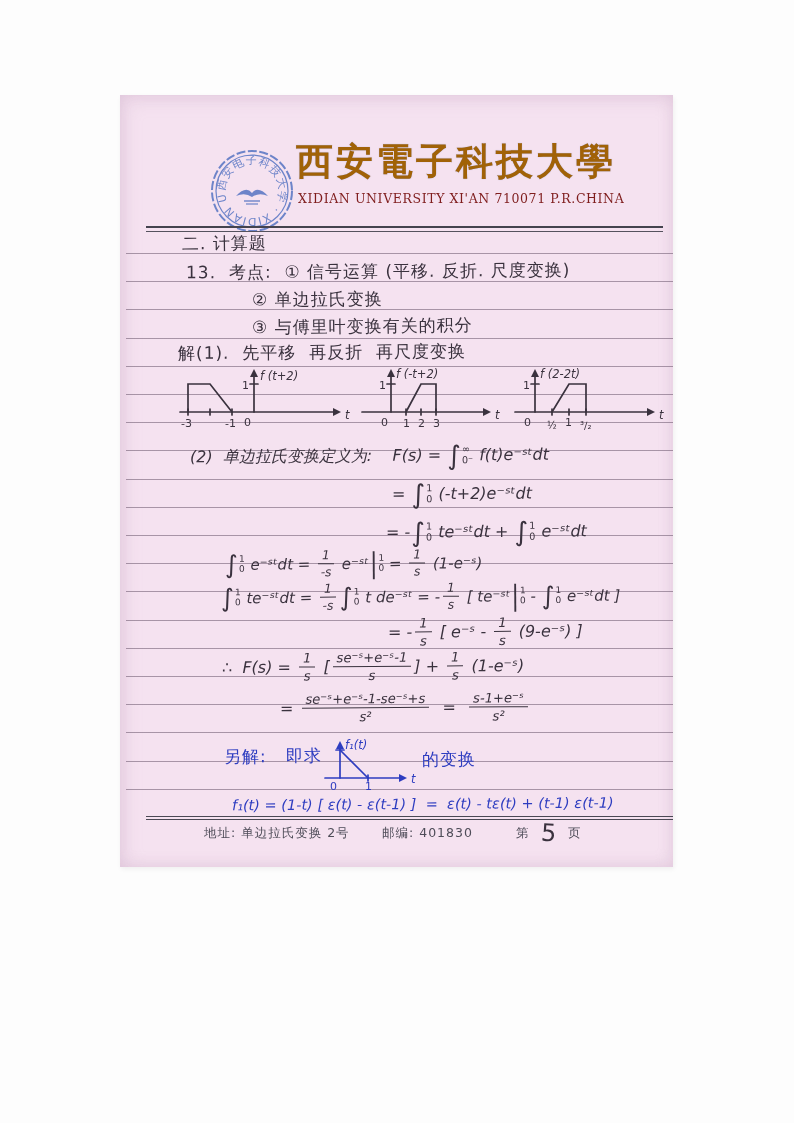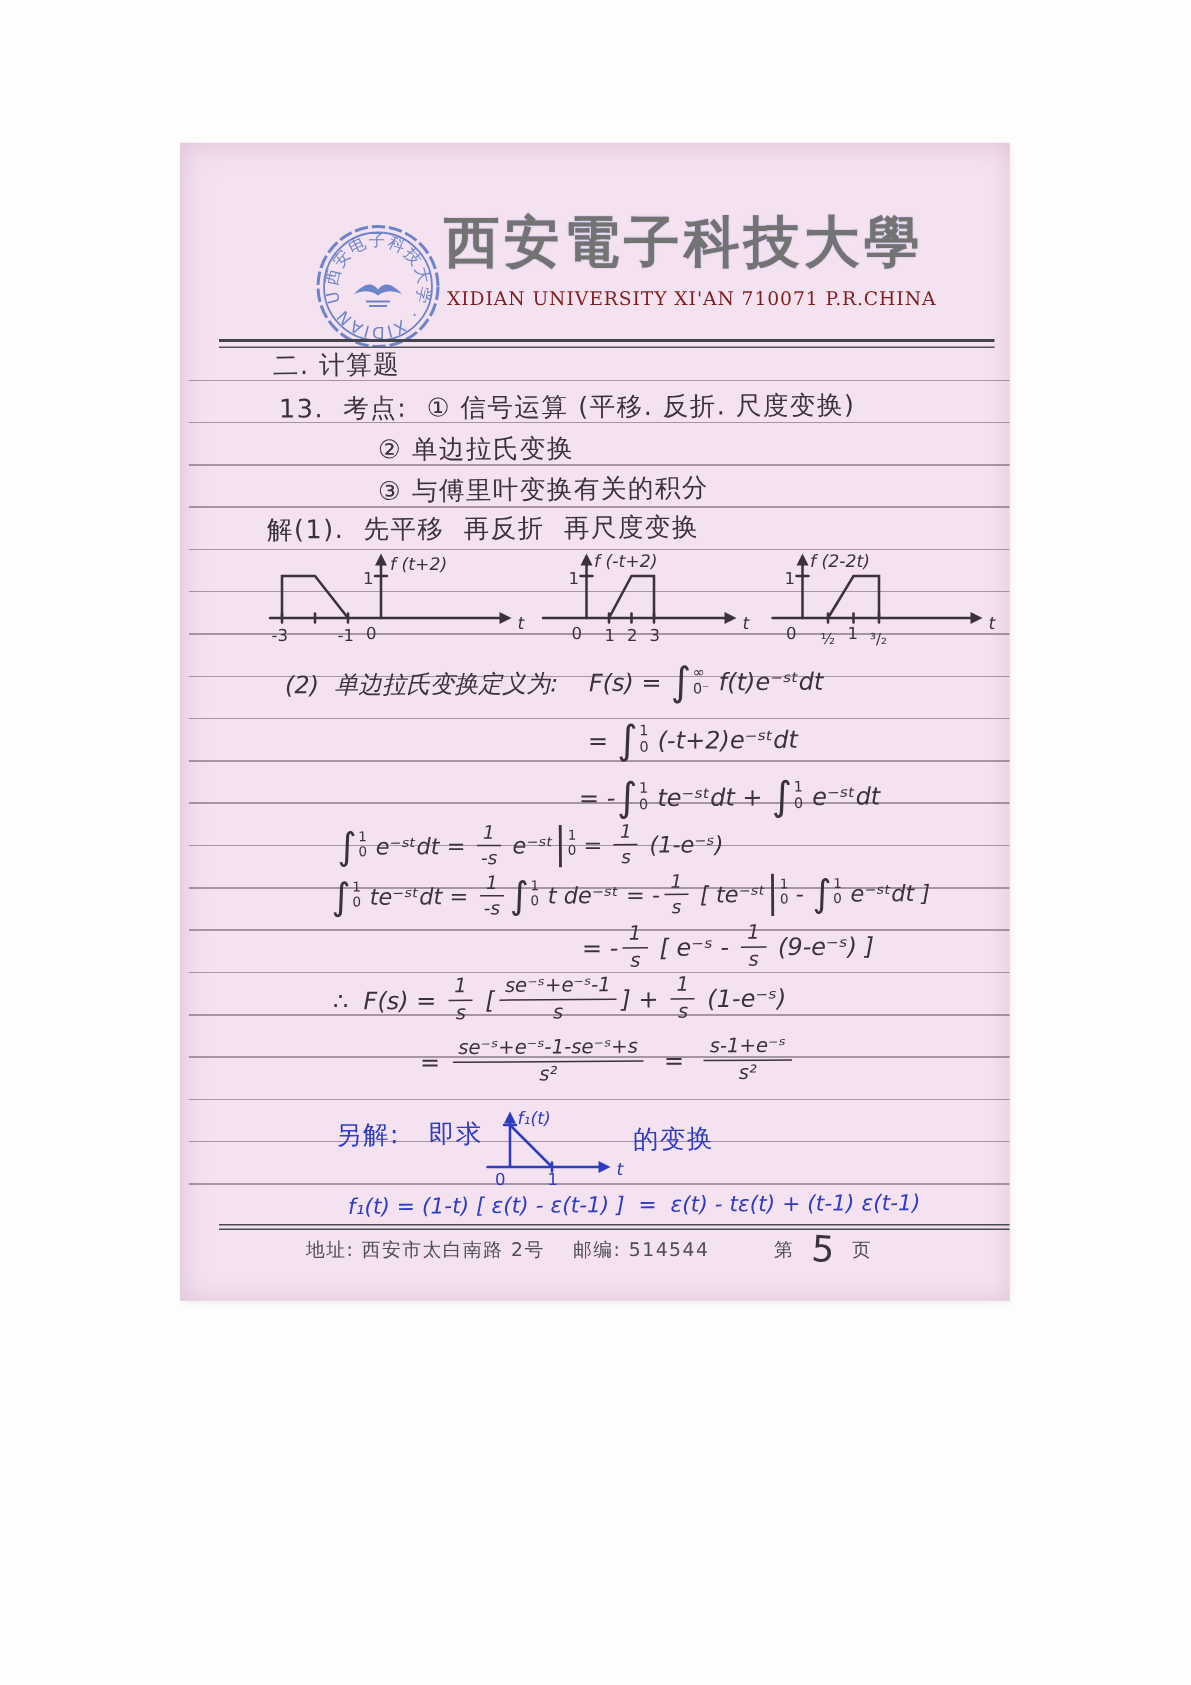--- a/index.html
+++ b/index.html
@@ -11,21 +11,21 @@
   
   .paper{
     position:absolute;left:120px;top:95px;width:553px;height:772px;
     background:#f5e2f0;
     box-shadow:inset 4px 4px 18px rgba(190,155,185,.28), inset -2px -3px 14px rgba(190,155,185,.18), 1px 2px 5px rgba(0,0,0,.06);
   }
   .abs{position:absolute;}
   
   .uni-title{
     font-family:"DejaVu Serif",serif;font-weight:bold;
-    font-size:37px;line-height:1;color:#737373;letter-spacing:3px;
+    font-size:37px;line-height:1;color:#a16207;letter-spacing:3px;
     text-shadow:0 0 1px rgba(76,110,197,.5);white-space:nowrap;
   }
   .uni-addr{
     font-family:"DejaVu Serif",serif;color:#7f1d1d;
     font-size:12.5px;line-height:16px;letter-spacing:.6px;white-space:nowrap;
   }
   .uni-addr.spread{word-spacing:7px;}
   .rule-double{border-top:2px solid #44434e;border-bottom:1px solid #55525e;height:3px;}
   .rule-thin{border-top:1px solid #4a4854;border-bottom:1px solid #4a4854;height:2px;}
   
@@ -175,19 +175,19 @@
     <line x1="14" y1="12" x2="22" y2="12"></line>
     <text class="slab" x="23" y="11">f₁(t)</text>
     <text x="8" y="52">0</text>
     <text x="43" y="52">1</text>
     <text class="slab" x="89" y="45">t</text>
   </svg>
   <div class="abs hw hw-blue rot1" style="left:302px;top:653px;">的变换</div>
   <div class="abs eq blue rot2" style="left:112px;top:702px;font-size:14.5px;"><span class="mtxt">f₁(t) = (1-t) [ ε(t) - ε(t-1) ]  =  ε(t) - tε(t) + (t-1) ε(t-1)</span></div>
 
   <div class="abs rule-thin" style="left:26px;top:721px;width:527px;"></div>
-  <div class="abs foot" style="left:84px;top:730px;">地址: 西安市太白南路 2号</div>
-  <div class="abs foot" style="left:262px;top:730px;">邮编: 514544</div>
+  <div class="abs foot" style="left:84px;top:730px;">地址: 单边拉氏变换 2号</div>
+  <div class="abs foot" style="left:262px;top:730px;">邮编: 401830</div>
   <div class="abs foot" style="left:396px;top:730px;">第</div>
   <div class="abs pagenum" style="left:421px;top:724px;">5</div>
   <div class="abs foot" style="left:448px;top:730px;">页</div>
 
 </div>
 
 </body></html>

